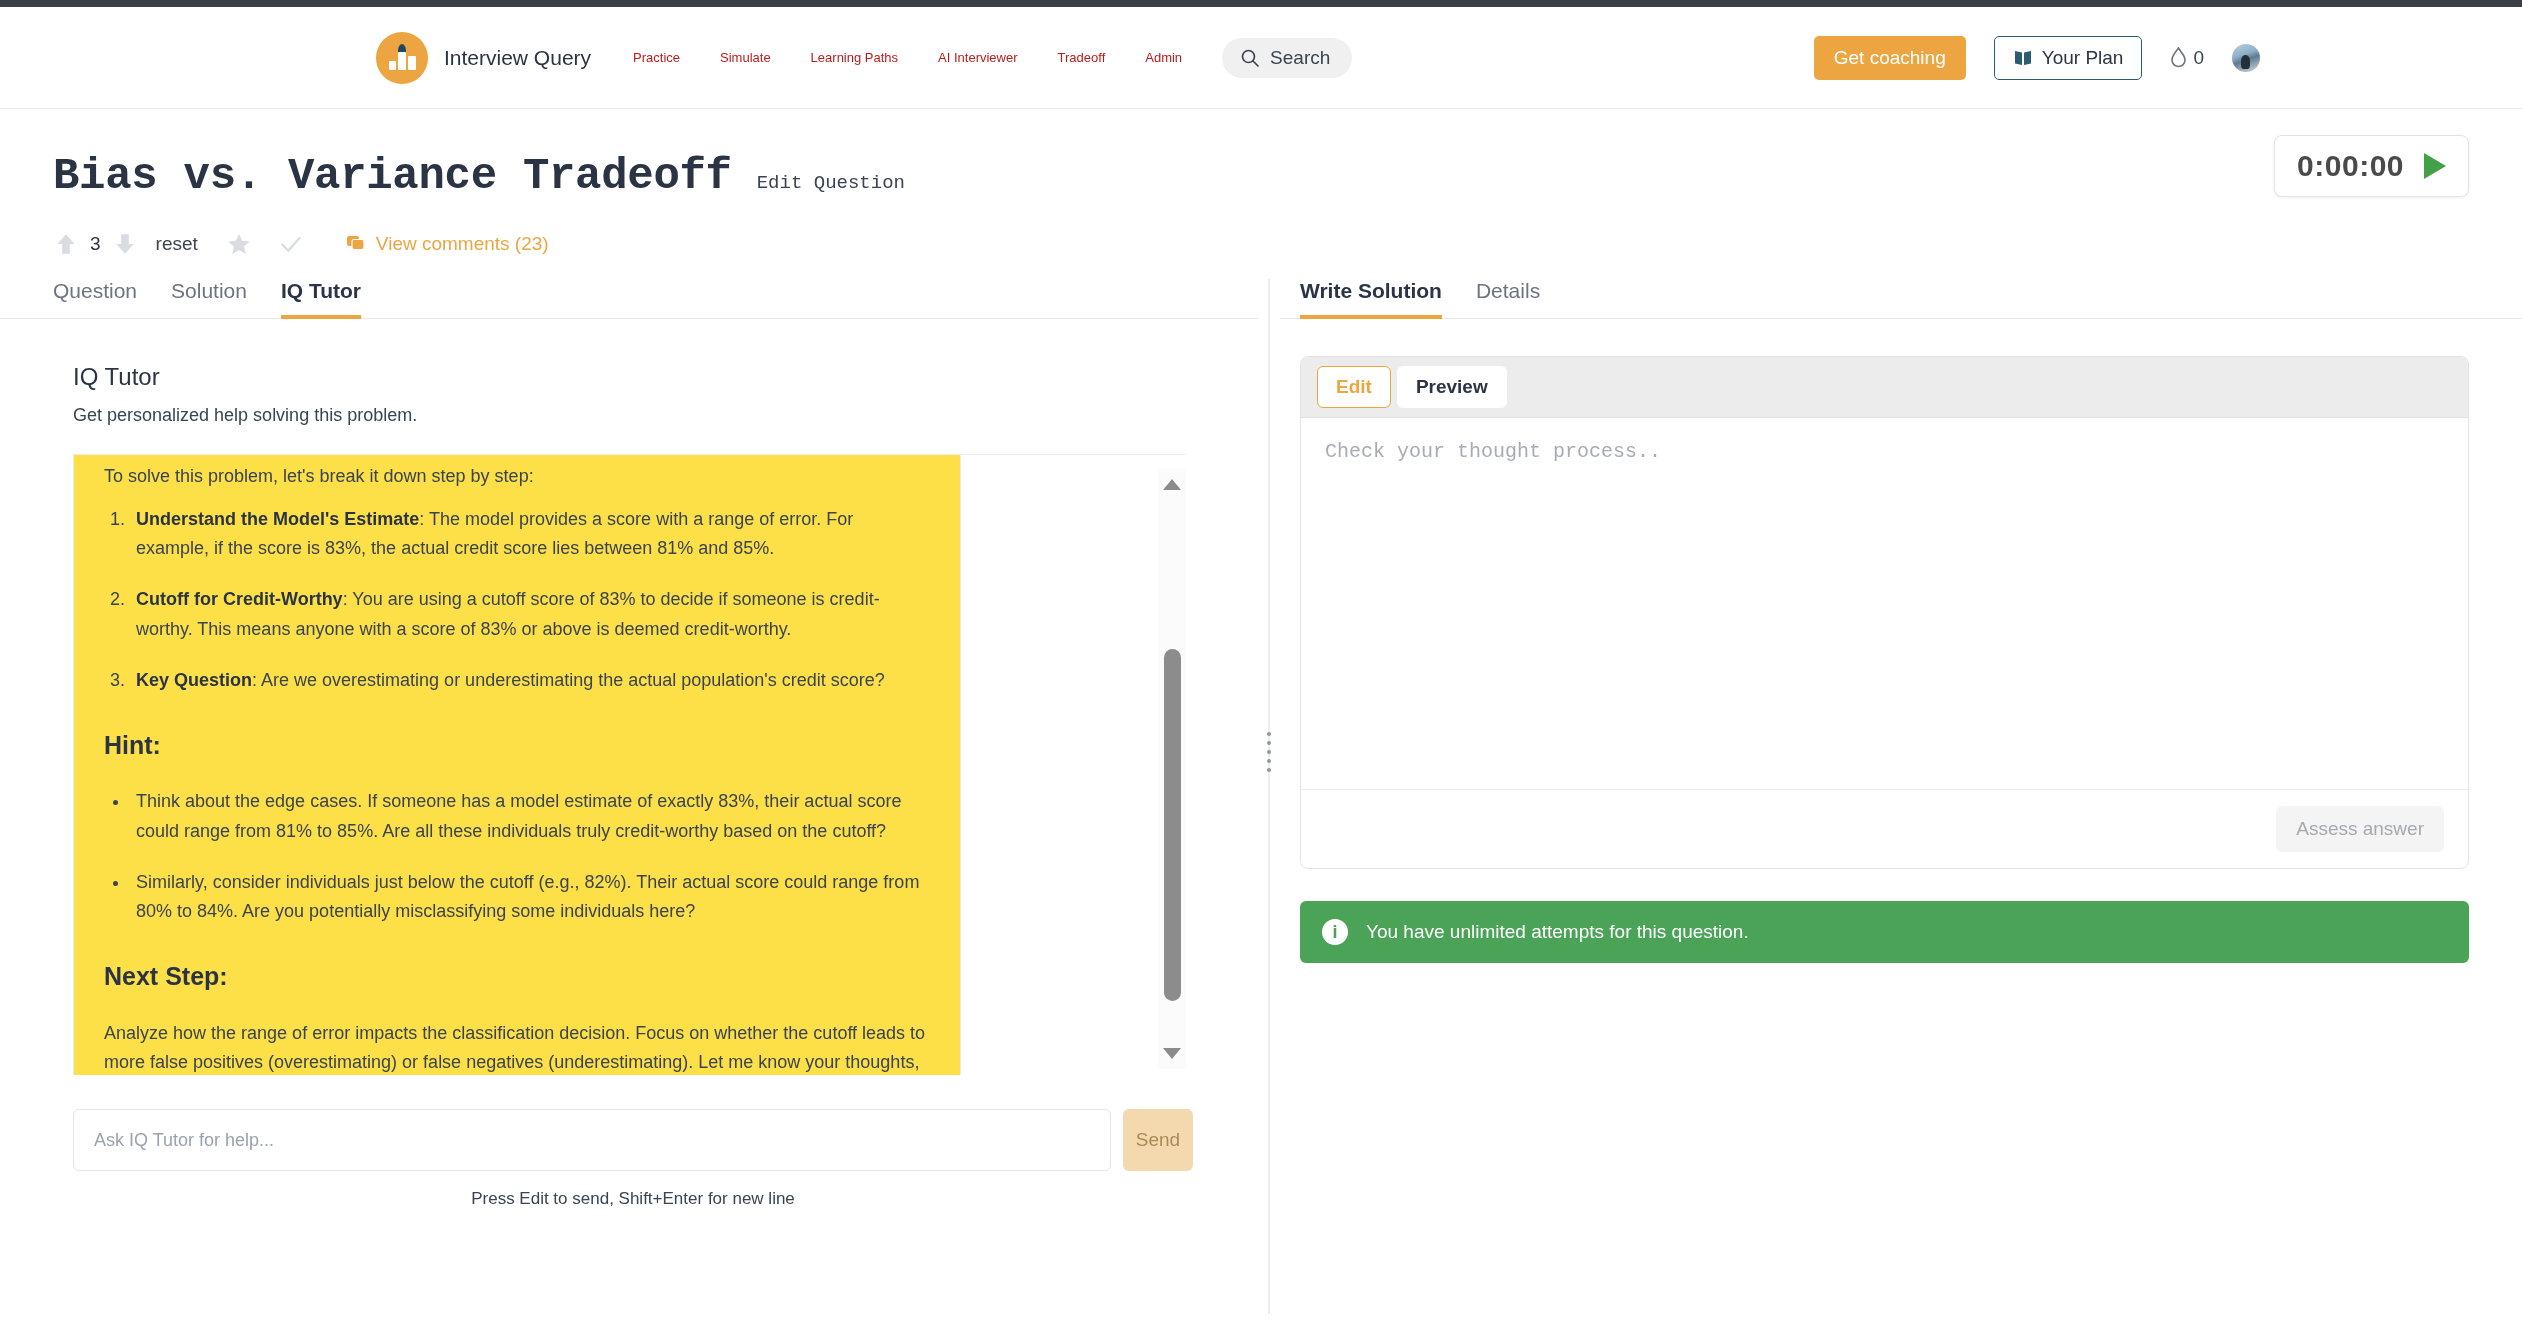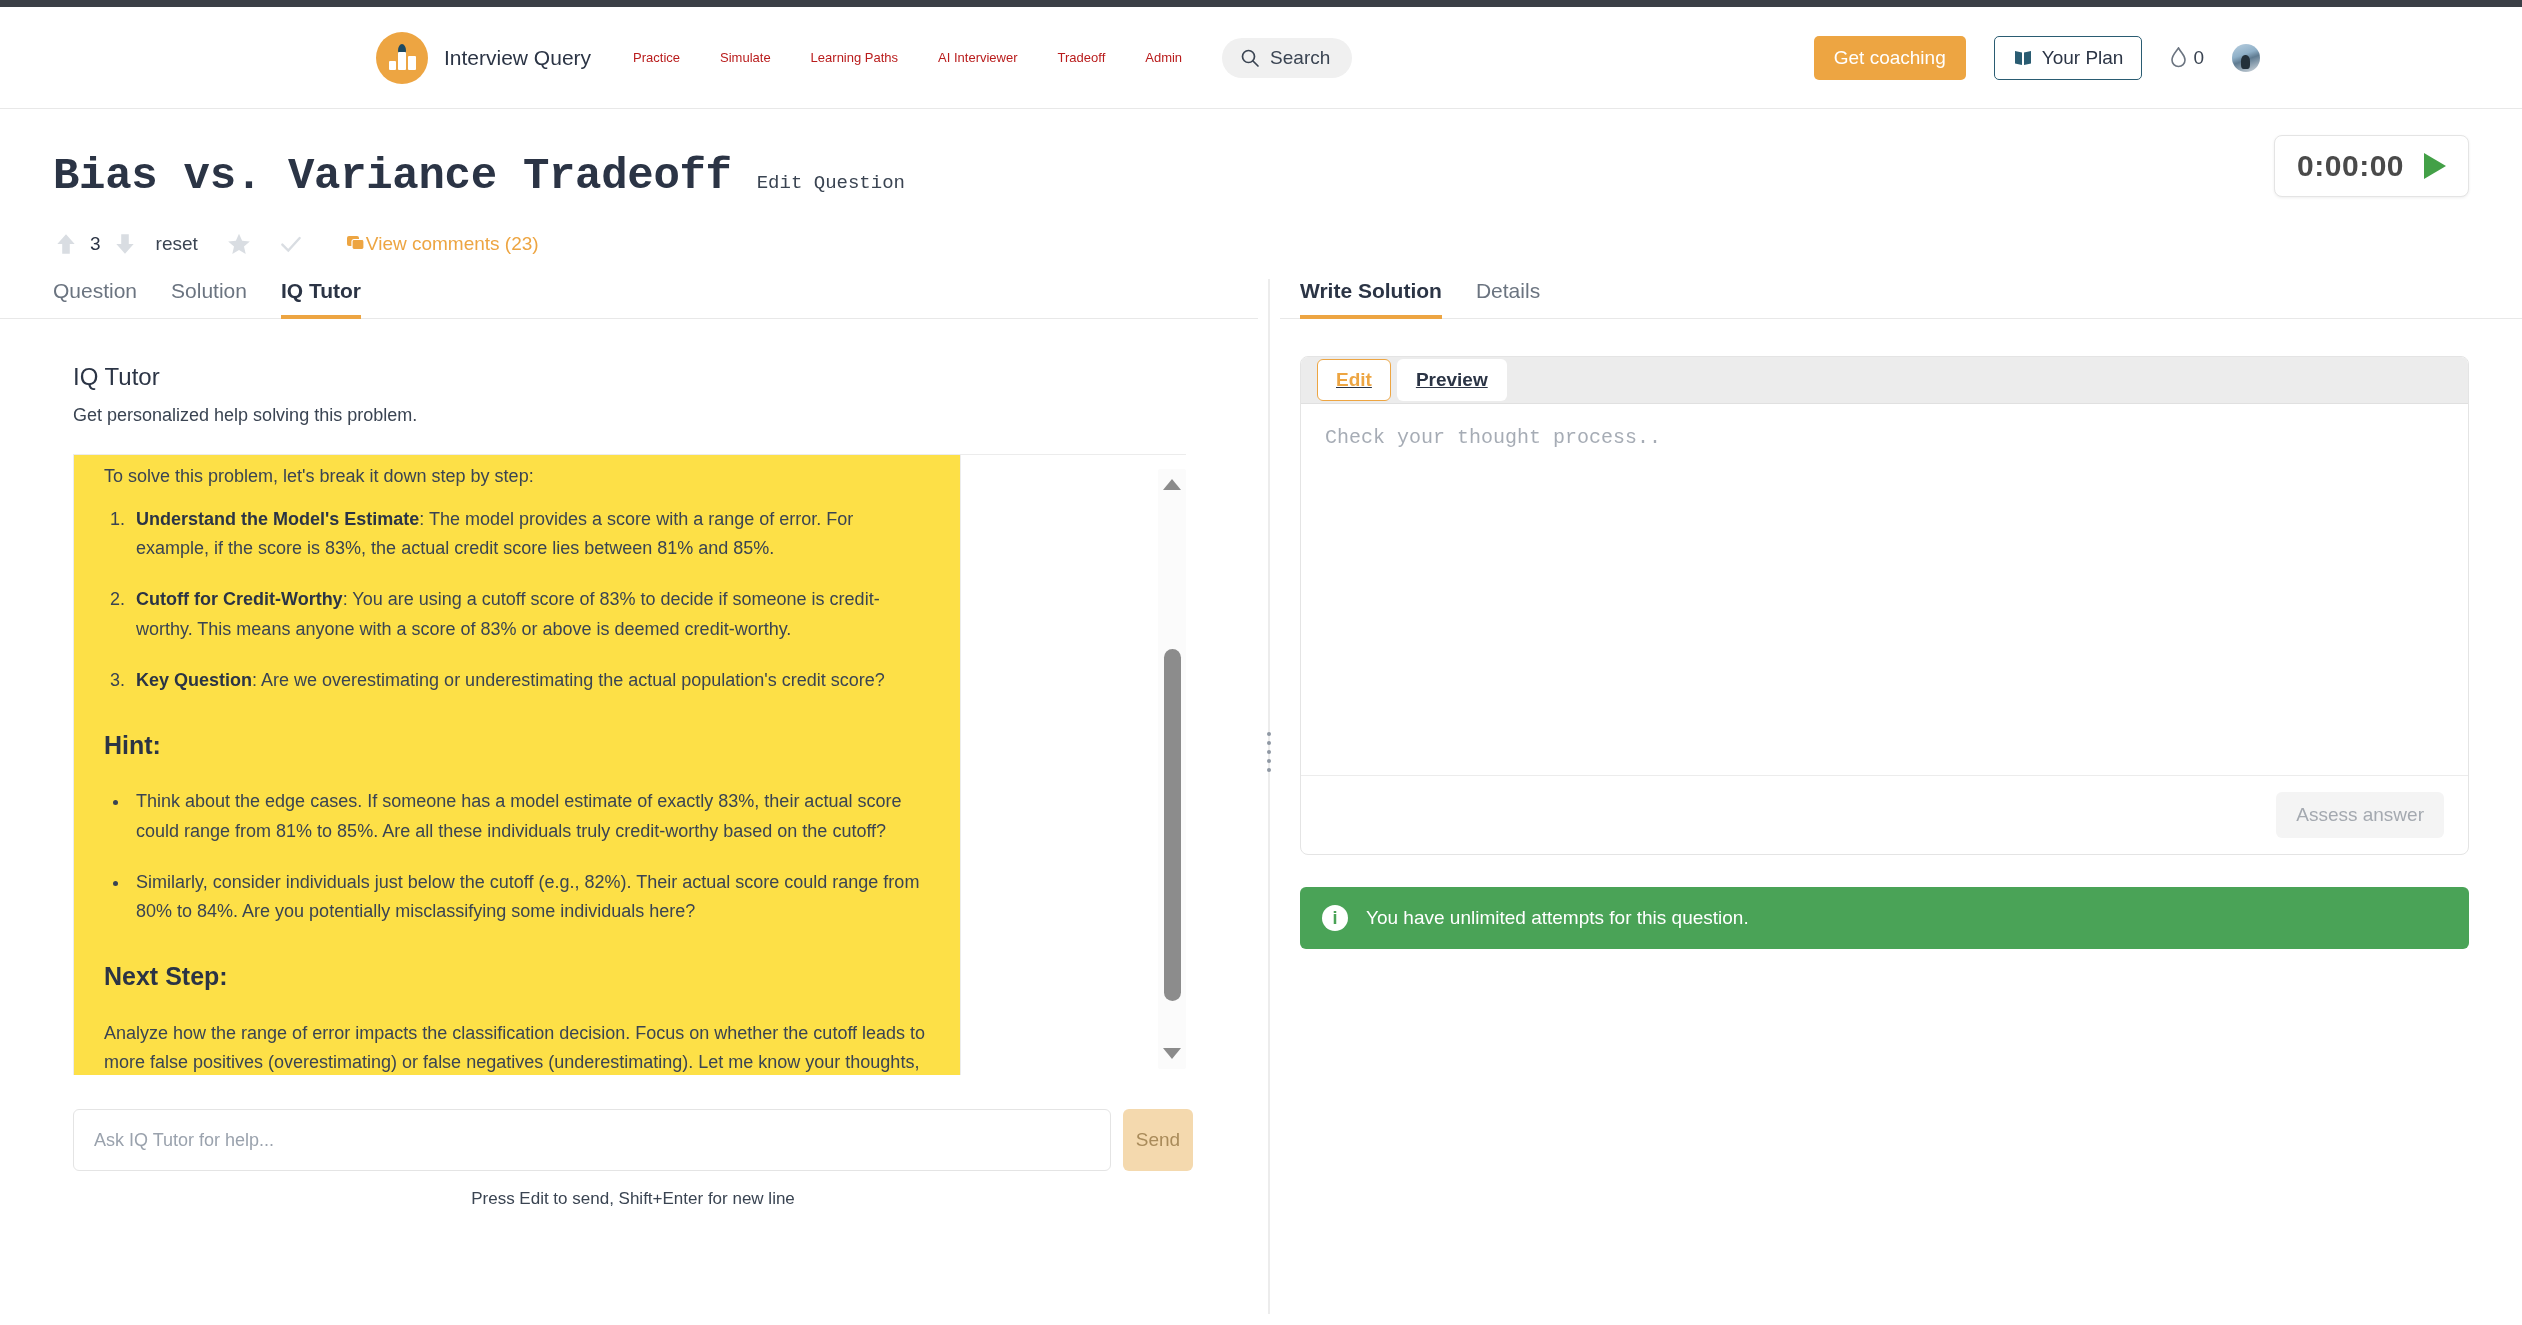--- a/index.html
+++ b/index.html
@@ -84,21 +84,21 @@
   .qtitle { font-size: 44px; font-weight: 700; color: #2b3445; letter-spacing: -.3px; }
   .edit-question { font-size: 19px; color: #3a4452; cursor: pointer; }
 
   .meta-row { display: flex; align-items: center; margin-top: 30px; gap: 0; }
   .vote-up, .vote-down { width: 26px; height: 26px; cursor: pointer; flex: none; }
   .vote-count { font-size: 19px; color: #2b3445; margin: 0 11px; }
   .reset-link { font-size: 19px; color: #3a4452; margin-left: 18px; cursor: pointer; }
   .icon-star { margin-left: 28px; cursor: pointer; }
   .icon-check { margin-left: 26px; cursor: pointer; }
   .comments-link {
-    display: flex; align-items: center; gap: 0;
+    display: flex; align-items: center; gap: 10px;
     margin-left: 42px; color: #eda542; font-size: 19px; cursor: pointer;
   }
 
   
   .timer-box {
     position: absolute; right: 53px; top: 26px;
     background: #ffffff; border: 1px solid #e4e4e4; border-radius: 8px;
     box-shadow: 0 1px 3px rgba(0,0,0,.07);
     padding: 13px 22px; display: flex; align-items: center; gap: 20px;
   }
@@ -188,23 +188,22 @@
     color: #a98b5a; font-size: 19px; cursor: pointer;
   }
   .ask-hint { text-align: center; font-size: 17px; color: #3a4452; margin: 18px 0 0 73px; width: 1120px; }
 
   
   .editor-card {
     margin: 37px 53px 0 20px; border: 1px solid #e4e4e4; border-radius: 8px;
     background: #ffffff; overflow: hidden;
   }
   .editor-toolbar {
-    background: #ececec; padding: 2px 16px; display: flex; gap: 6px;
+    background: #ececec; padding: 9px 16px; display: flex; gap: 6px;
     border-bottom: 1px solid #e0e0e0;
-    text-decoration: underline;
   }
   .tbtn {
     font-size: 19px; font-weight: 700; padding: 9px 18px; border-radius: 6px;
     background: #ffffff; border: 1px solid transparent; cursor: pointer; color: #2b3445;
   }
   .tbtn.active { color: #eda542; border-color: #eda542; }
   .editor-body {
     height: 372px; padding: 22px 24px; border-bottom: 1px solid #ececec;
   }
   .editor-ta {

